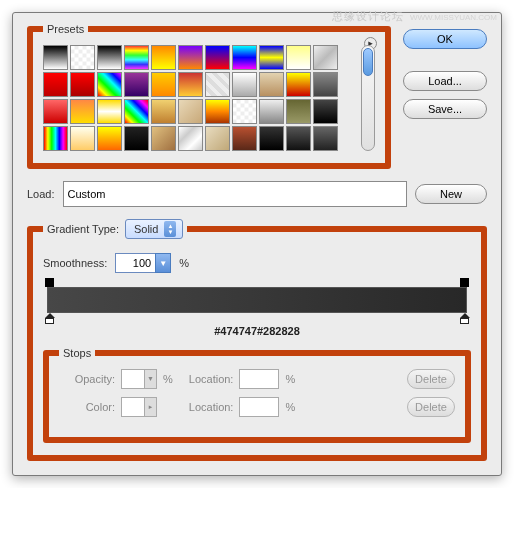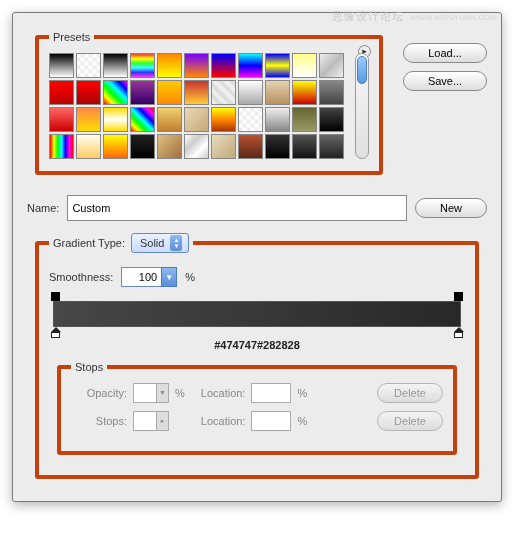--- a/index.html
+++ b/index.html
@@ -1,21 +1,21 @@
 <!DOCTYPE html>
 <html><head>
 <meta charset="utf-8">
 <style>
 * { box-sizing: border-box; margin: 0; padding: 0; font-family: "Lucida Grande", Arial, sans-serif; font-size: 11px; }
 body { background: #fff; padding: 12px; }
 .dialog { width: 490px; border: 1px solid #7a7a7a; border-radius: 3px; background: #ececec; box-shadow: 0 3px 12px rgba(0,0,0,0.3); }
 .titlebar { height: 22px; background: linear-gradient(#e8e8e8,#c8c8c8); border-bottom: 1px solid #a0a0a0; border-radius: 3px 3px 0 0; text-align: center; line-height: 22px; font-size: 12px; color: #333; }
 .content { padding: 10px 14px 14px; }
 .toprow { display: flex; gap: 12px; }
-fieldset { border: 4px solid #c2410c; border-radius: 3px; padding: 10px 10px 12px; margin: 8px; position: relative; }
+fieldset { border: 6px solid #c2410c; border-radius: 3px; padding: 10px 10px 12px; margin: 0; position: relative; }
 legend { padding: 0 4px; color: #333; font-size: 11px; }
 .presets { flex: 1; }
 .preset-grid-wrap { display: flex; gap: 4px; }
 .preset-grid { display: grid; grid-template-columns: repeat(11, 25px); grid-auto-rows: 25px; gap: 2px; flex: 1; }
 .sw { border: 1px solid #888; }
 .menu-arrow { position: absolute; right: 8px; top: 2px; font-size: 9px; color: #333; border: 1px solid #888; border-radius: 50%; width: 13px; height: 13px; text-align: center; line-height: 11px; }
 .vscroll { width: 14px; border: 1px solid #9a9a9a; border-radius: 8px; background: linear-gradient(#f8f8f8,#e0e0e0); position: relative; }
 .vscroll .thumb { position: absolute; top: 2px; left: 1px; right: 1px; height: 28px; border-radius: 6px; background: linear-gradient(#9ecaff,#5a9ae0); border: 1px solid #4a7cbf; }
 .btncol { display: flex; flex-direction: column; gap: 8px; width: 84px; padding-top: 6px; }
 .btn { height: 20px; border: 1px solid #8a8a8a; border-radius: 10px; background: linear-gradient(#fff,#ddd); font-size: 11px; cursor: pointer; }
@@ -42,21 +42,21 @@
 .colstop.right { right: -3px; }
 .hexrow { display: flex; justify-content: center; margin: 12px 4px 2px; font-weight: bold; color: #222; font-size: 10px; }
 .stops { margin-top: 10px; }
 .stops .r { display: flex; align-items: center; gap: 6px; margin-bottom: 8px; }
 .stops .r .lbl { width: 56px; text-align: right; color: #888; }
 .stops .r .loclbl { color: #888; margin-left: 10px; }
 .swatch-btn { width: 36px; height: 20px; border: 1px solid #aaa; background: #fff; display: inline-flex; }
 .swatch-btn .dd { width: 12px; margin-left: auto; background: #ddd; border-left: 1px solid #aaa; font-size: 7px; text-align: center; line-height: 18px; color: #888; }
 .nbox { width: 40px; height: 20px; border: 1px solid #aaa; background: #fff; }
 .pct { color: #888; }
-.delbtn { height: 20px; width: 66px; border: 1px solid #b5b5b5; border-radius: 10px; background: linear-gradient(#f4f4f4,#ddd); color: #999; margin-left: auto; }
+.delbtn { height: 20px; width: 48px; border: 1px solid #b5b5b5; border-radius: 10px; background: linear-gradient(#f4f4f4,#ddd); color: #999; margin-left: auto; }
 .watermark { position: absolute; top: 8px; right: 18px; color: #c8c8c8; font-size: 13px; font-family: "Microsoft YaHei", sans-serif; letter-spacing: 1px; pointer-events: none; }
 .watermark .url { margin-left: 6px; font-size: 8px; color: #d4d4d4; letter-spacing: 0; }
 </style>
 </head>
 <body>
 
 <div class="watermark">
   <span>思缘设计论坛</span><span class="url">WWW.MISSYUAN.COM</span>
 </div>
 
@@ -114,28 +114,29 @@
               <div class="sw" style="background: linear-gradient(rgb(85, 85, 85), rgb(17, 17, 17));"></div>
               <div class="sw" style="background: linear-gradient(rgb(102, 102, 102), rgb(34, 34, 34));"></div>
             </div>
           <div class="vscroll">
             <div class="thumb"></div>
           </div>
         </div>
       </fieldset>
 
       <div class="btncol">
+        <button class="btn primary">OK</button>
         <div style="height:6px"></div>
         <button class="btn">Load...</button>
         <button class="btn">Save...</button>
       </div>
     </div>
 
     <div class="row">
-      <span class="label">Name:</span>
+      <span class="label">Load:</span>
       <input class="input name-input" value="Custom" style="">
       <button class="btn" style="width:72px">New</button>
     </div>
 
     <fieldset class="gradset">
       <legend style="display:flex;align-items:center;gap:6px;">
         <span>Gradient Type:</span>
         <span class="select-aqua">
           <span>Solid</span>
           <span class="arrows">▲<br>▼</span>
@@ -177,21 +178,21 @@
           <span class="swatch-btn">
               <span class="dd">▼</span>
             </span>
           <span class="pct">%</span>
           <span class="loclbl">Location:</span>
           <input class="nbox" disabled="" style="">
           <span class="pct">%</span>
           <button class="delbtn">Delete</button>
         </div>
         <div class="r">
-          <span class="lbl">Stops:</span>
+          <span class="lbl">Color:</span>
           <span class="swatch-btn">
               <span class="dd">▸</span>
             </span>
           <span class="pct" style="visibility:hidden">%</span>
           <span class="loclbl">Location:</span>
           <input class="nbox" disabled="" style="">
           <span class="pct">%</span>
           <button class="delbtn">Delete</button>
         </div>
       </fieldset>

